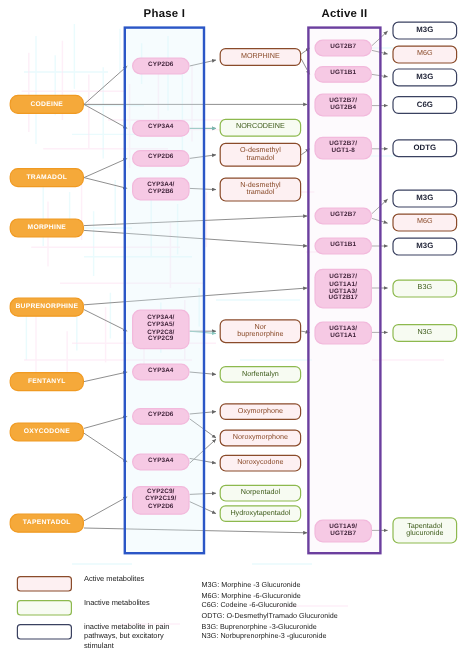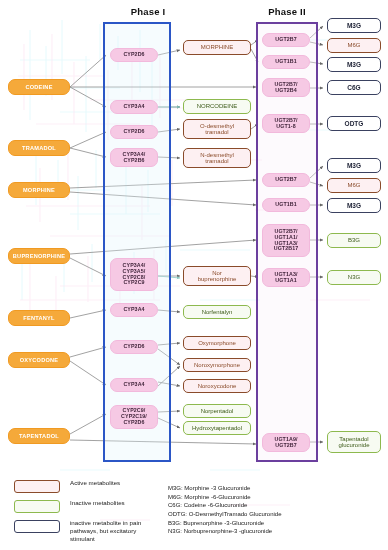--- a/index.html
+++ b/index.html
@@ -257,22 +257,22 @@
     </g>
     <g stroke="#7fc3ba" stroke-width=".8" fill="none" marker-end="url(#ahg)" opacity=".9">
       <path d="M158 107 L180 107"></path>
       <path d="M158 276 L180 278"></path>
     </g>
   </svg>
 
   <div class="phase-frame" style="left:103px; top:22px; width:68px; height:440px;"></div>
   <div class="phase-frame p2" style="left:256px; top:22px; width:62px; height:440px;"></div>
 
-  <div class="phase-title" style="left:114px; top:6px; width:68px;">Phase I</div>
-  <div class="phase-title" style="left:256px; top:6px; width:62px;">Phase II</div>
+  <div class="phase-title" style="left:103px; top:6px; width:68px;">Phase I</div>
+  <div class="phase-title" style="left:256px; top:6px; width:62px;">Active II</div>
 
   <div id="layer-drugs">
       <div class="node drug" style="left: 8px; top: 79px; width: 62px; height: 16px;">
         <span style="white-space: pre-line;">CODEINE</span>
       </div>
       <div class="node drug" style="left: 8px; top: 140px; width: 62px; height: 16px;">
         <span style="white-space: pre-line;">TRAMADOL</span>
       </div>
       <div class="node drug" style="left: 8px; top: 182px; width: 62px; height: 16px;">
         <span style="white-space: pre-line;">MORPHINE</span>

